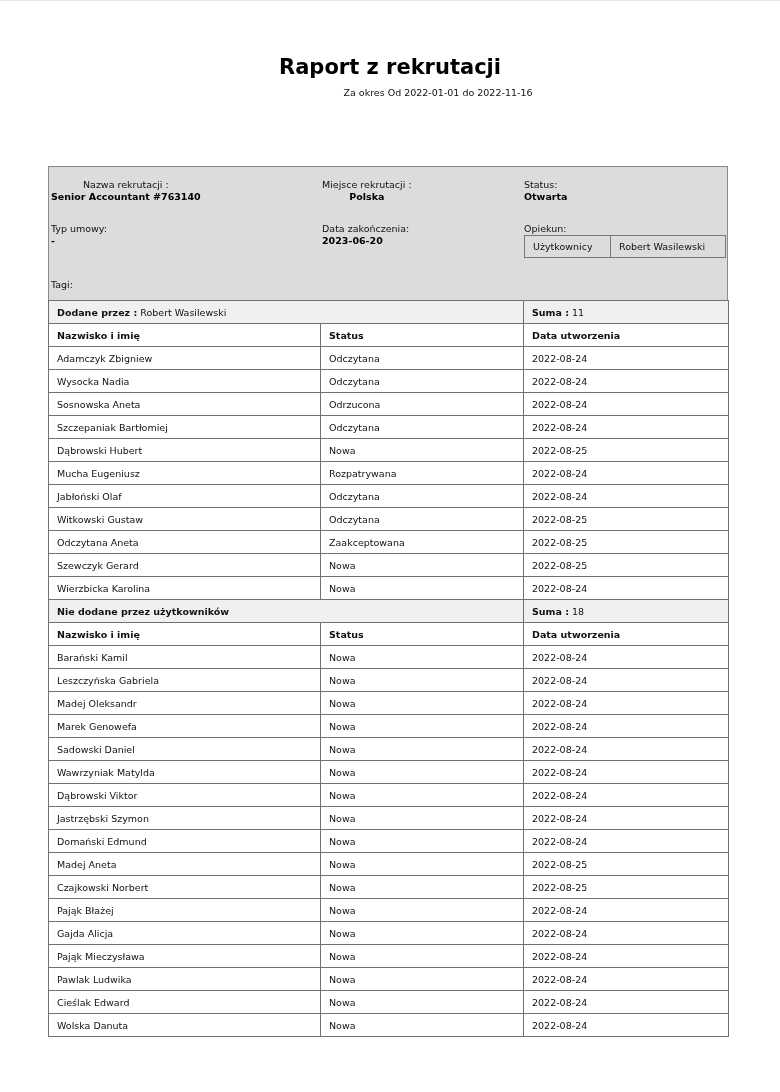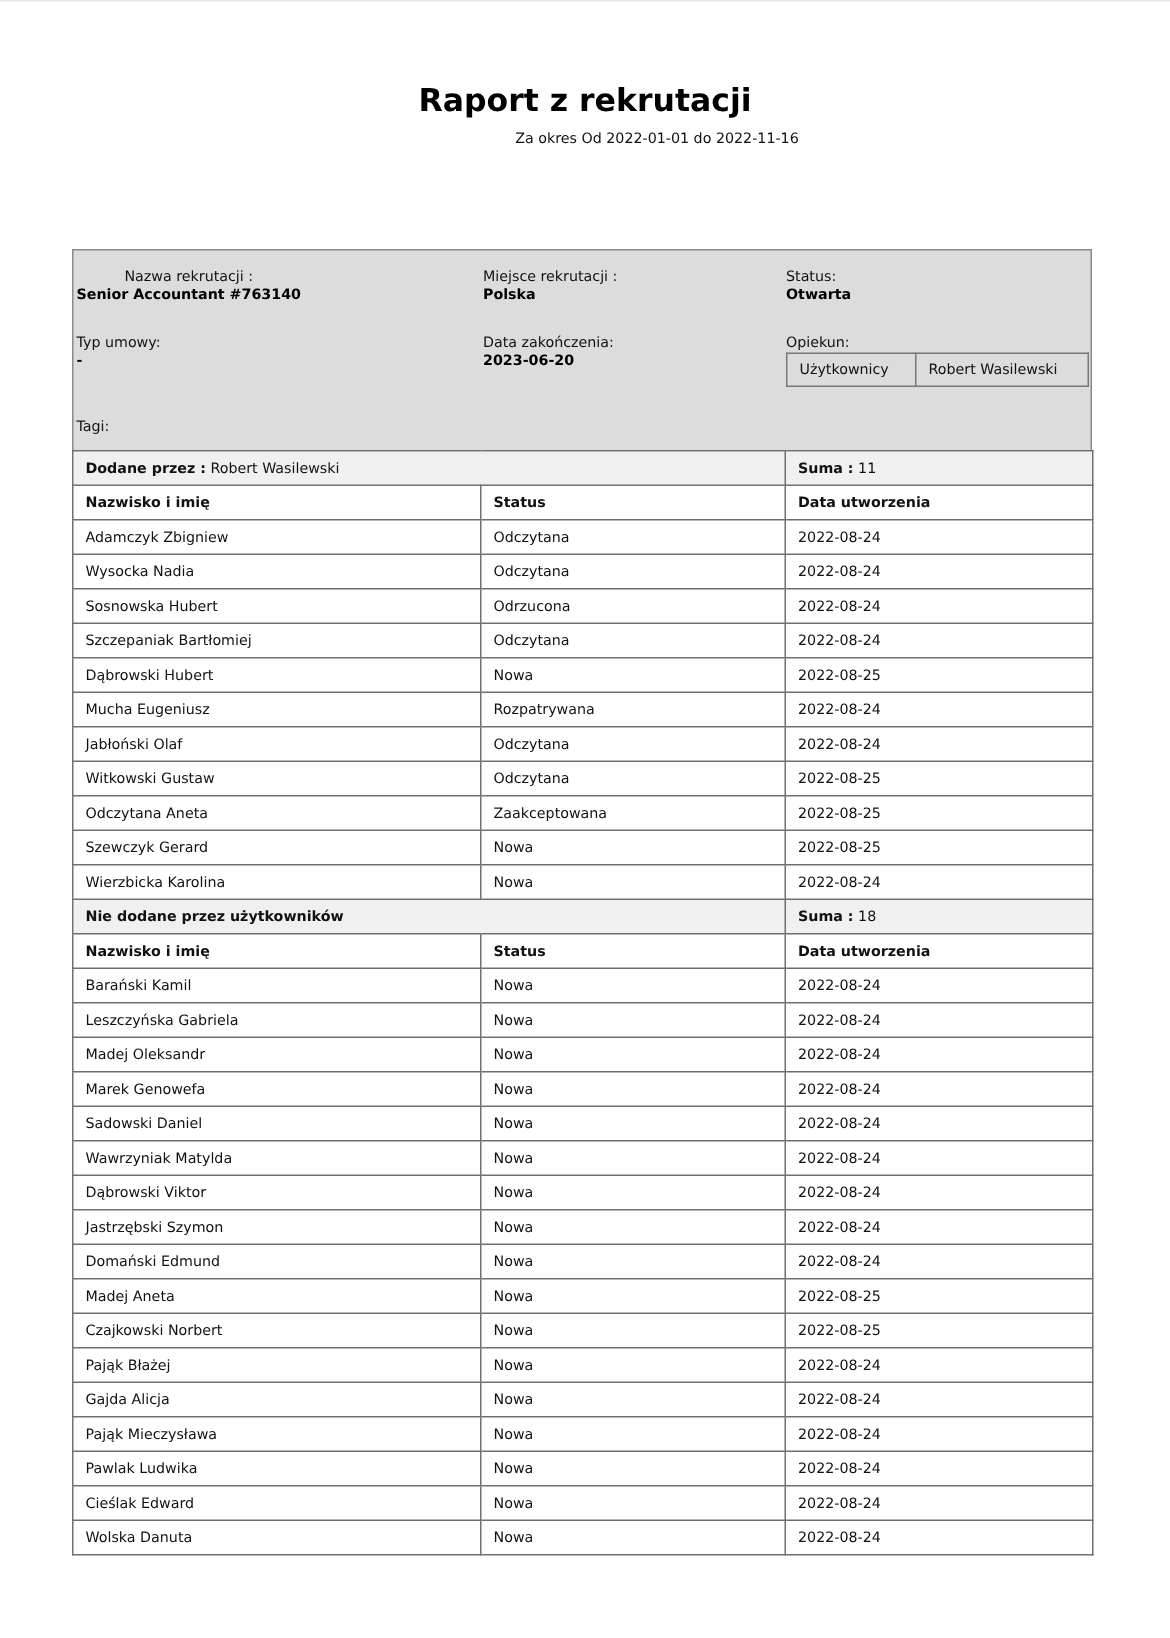--- a/index.html
+++ b/index.html
@@ -56,21 +56,21 @@
 <div class="page-top-line"></div>
 
 <div class="title">Raport z rekrutacji</div>
 <div class="subtitle">Za okres Od 2022-01-01 do 2022-11-16</div>
 
 <div class="info-box">
   <div class="info-field" style="left:2px; top:12px;text-align:center;">
     <span class="info-label">Nazwa rekrutacji :</span>
     <span class="info-value">Senior Accountant #763140</span>
   </div>
-  <div class="info-field" style="left:273px; top:12px;">
+  <div class="info-field" style="left:273px; top:12px;text-align:center;">
     <span class="info-label">Miejsce rekrutacji :</span>
     <span class="info-value">Polska</span>
   </div>
   <div class="info-field" style="left:475px; top:12px;">
     <span class="info-label">Status:</span>
     <span class="info-value">Otwarta</span>
   </div>
   <div class="info-field" style="left:2px; top:56px;">
     <span class="info-label">Typ umowy:</span>
     <span class="info-value">-</span>
@@ -115,21 +115,21 @@
         <td>Adamczyk Zbigniew</td>
         <td>Odczytana</td>
         <td>2022-08-24</td>
       </tr>
       <tr>
         <td>Wysocka Nadia</td>
         <td>Odczytana</td>
         <td>2022-08-24</td>
       </tr>
       <tr>
-        <td>Sosnowska Hubert</td>
+        <td>Sosnowska Aneta</td>
         <td>Odrzucona</td>
         <td>2022-08-24</td>
       </tr>
       <tr>
         <td>Szczepaniak Bartłomiej</td>
         <td>Odczytana</td>
         <td>2022-08-24</td>
       </tr>
       <tr>
         <td>Dąbrowski Hubert</td>

